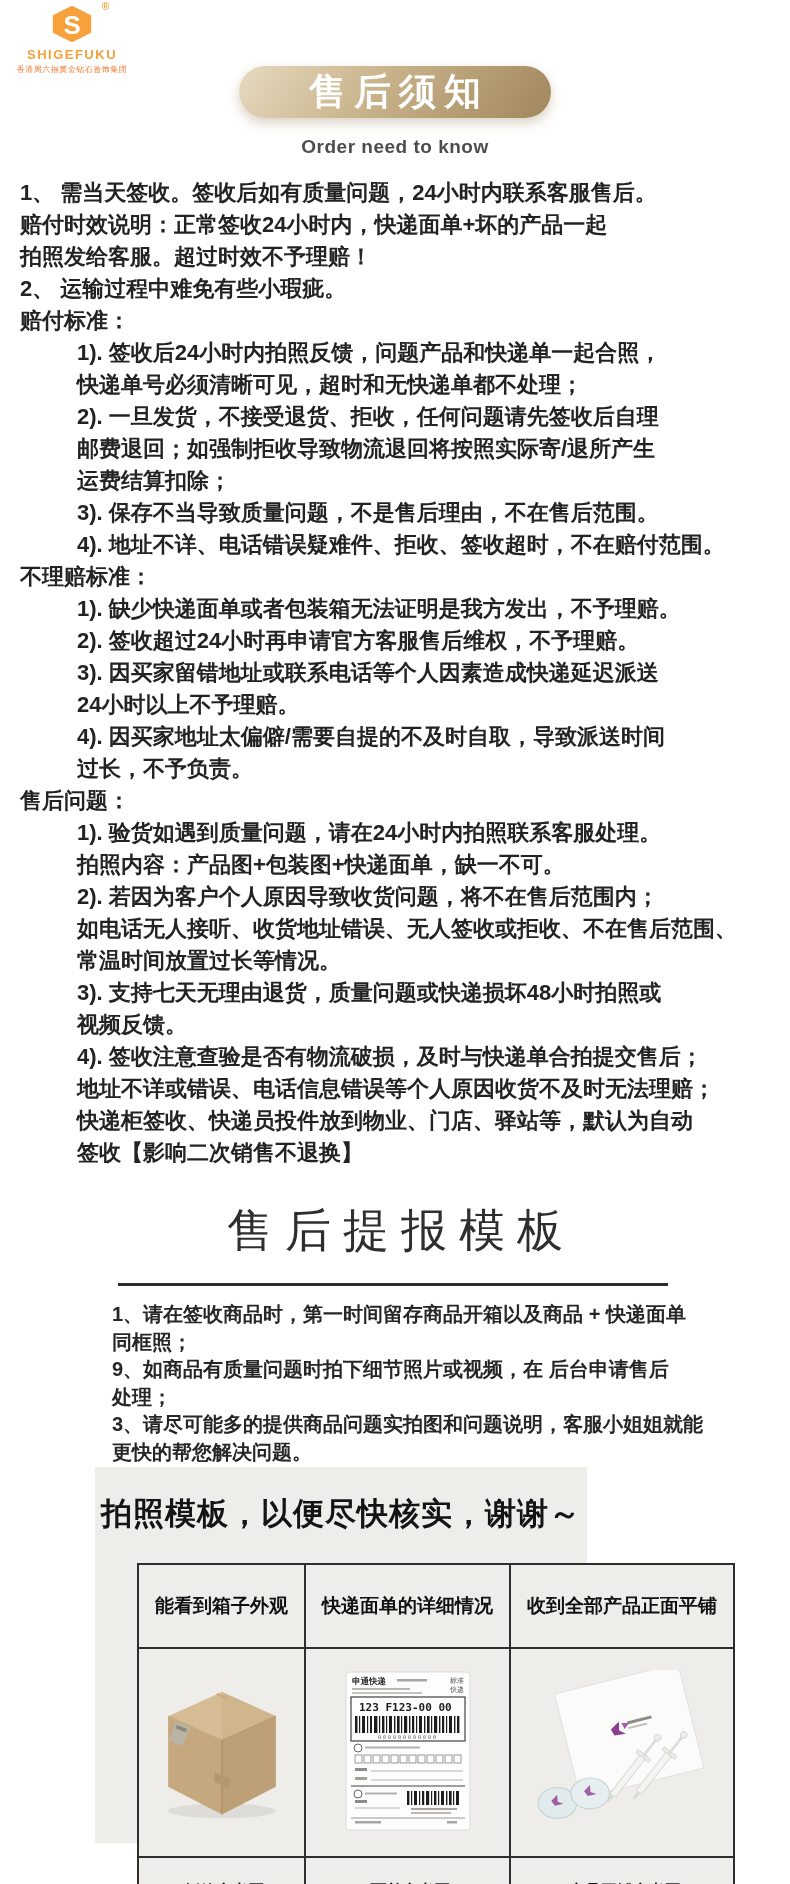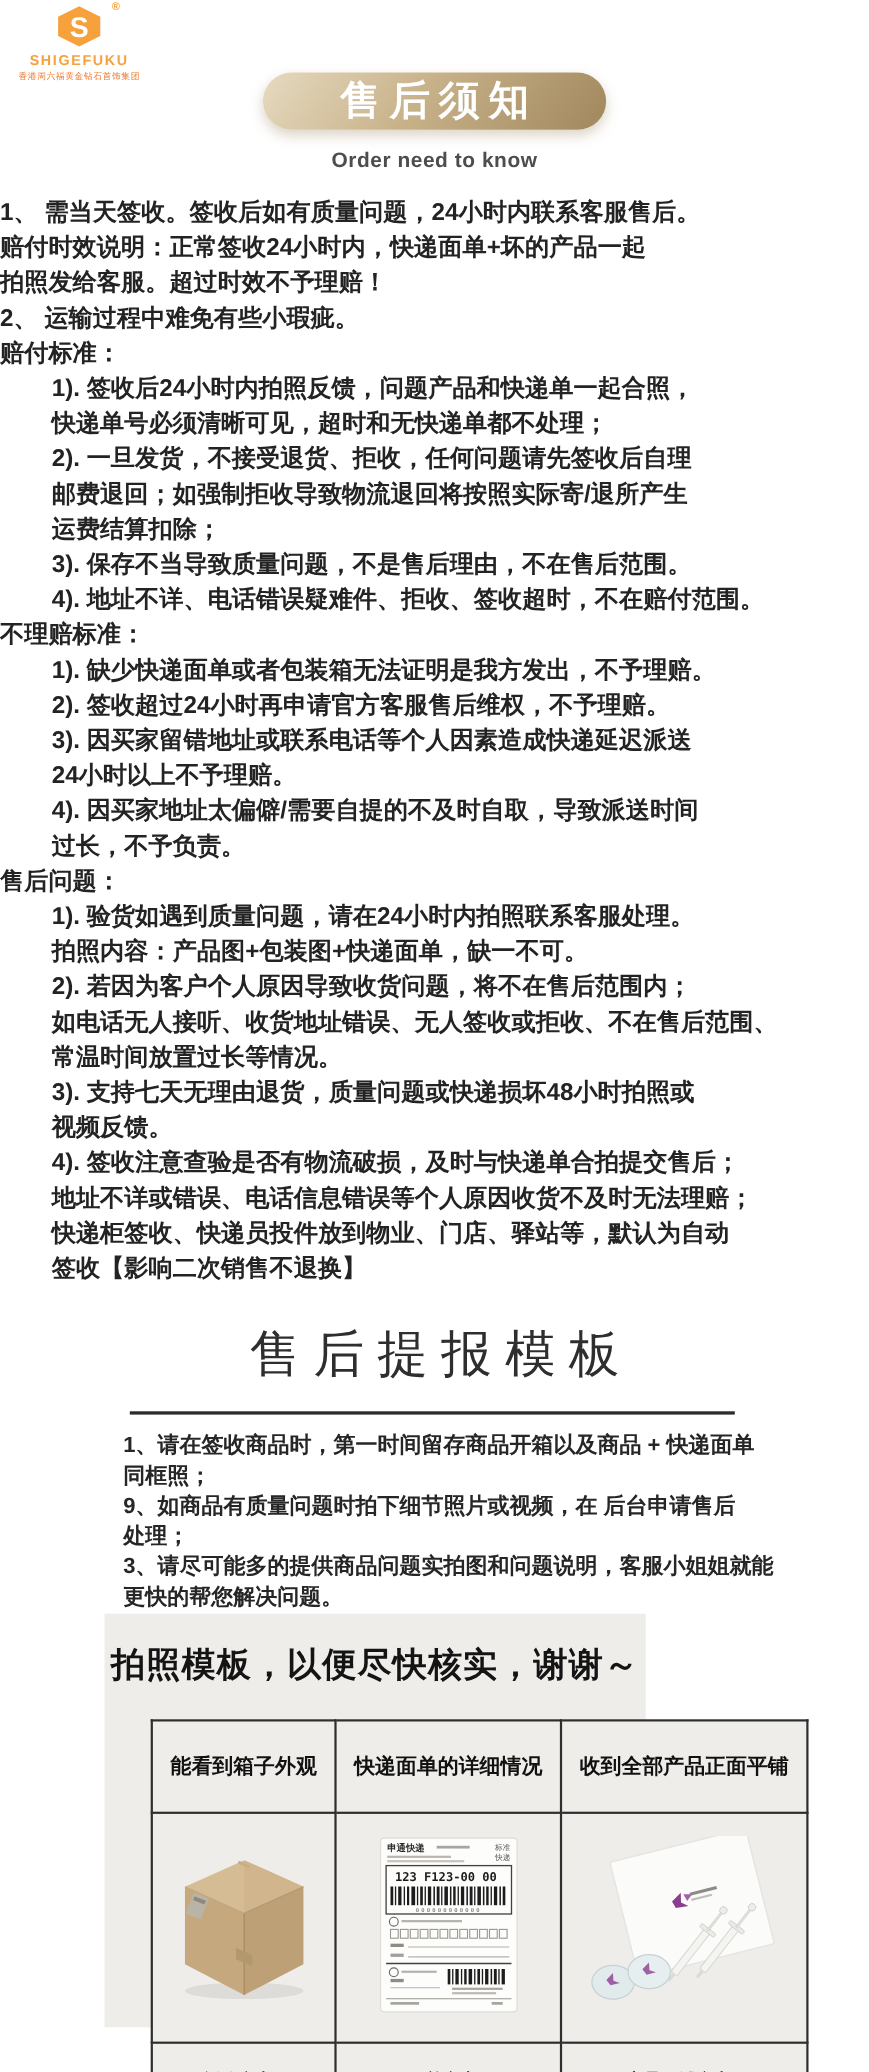--- a/index.html
+++ b/index.html
@@ -20,22 +20,22 @@
     background:linear-gradient(125deg,#e6dac0 0%,#c8b28a 45%,#a1875c 100%);
     box-shadow:0 5px 12px rgba(150,125,85,.35);
     display:flex;align-items:center;justify-content:center;
   }
   .banner-title{font-size:37px;font-weight:700;color:#ffffff;letter-spacing:8px;text-indent:8px;}
   .order-sub{position:absolute;top:136px;left:0;width:100%;text-align:center;
     font-size:19px;font-weight:700;color:#4d4d4d;letter-spacing:0.5px;}
   
   .notice{position:absolute;top:177px;left:0;right:0;}
   .notice-line{font-size:22px;line-height:32px;font-weight:600;color:#232323;white-space:nowrap;}
-  .notice-line.indent-0{}
-  .notice-line.indent-1{padding-left:47px;}
+  .notice-line.indent-0{padding-left:20px;}
+  .notice-line.indent-1{padding-left:77px;}
   
   .template-title{position:absolute;top:1200px;left:0;width:100%;text-align:center;
     font-size:46px;font-weight:500;color:#2e2e2e;letter-spacing:12px;text-indent:12px;}
   .divider{position:absolute;top:1283px;left:118px;width:550px;height:3px;background:#2c2c2c;}
   .template-list{position:absolute;top:1301px;left:112px;width:600px;}
   .template-line{font-size:20px;line-height:27.5px;font-weight:600;color:#262626;white-space:nowrap;}
   
   .panel{position:absolute;top:1467px;left:95px;width:492px;height:376px;background:#efedea;}
   .panel-title{position:absolute;top:26px;left:0;width:100%;text-align:center;
     font-size:31px;font-weight:700;color:#141414;letter-spacing:1px;}

